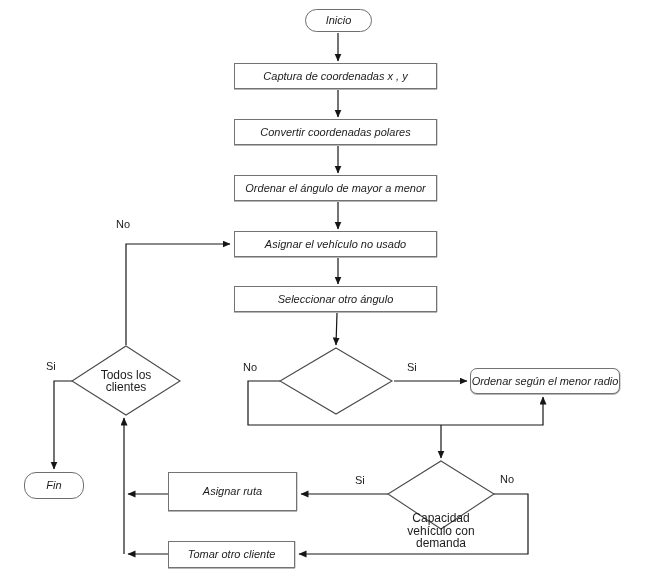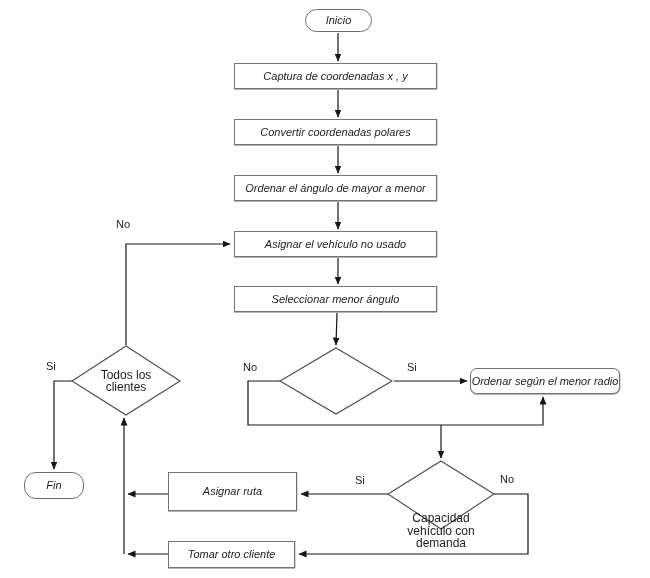--- a/index.html
+++ b/index.html
@@ -140,21 +140,21 @@
 
   <div class="node process" id="n-sort-angle">
     <span>Ordenar el ángulo de mayor a menor</span>
   </div>
 
   <div class="node process" id="n-choose-vehicle">
     <span>Asignar el vehículo no usado</span>
   </div>
 
   <div class="node process" id="n-select-min-angle">
-    <span>Seleccionar menor ángulo</span>
+    <span>Seleccionar otro ángulo</span>
   </div>
 
   <div class="node process" id="n-order-radius">
     <span>Ordenar según el menor radio</span>
   </div>
 
   <div class="node process" id="n-assign-route">
     <span>Asignar ruta</span>
   </div>
 

